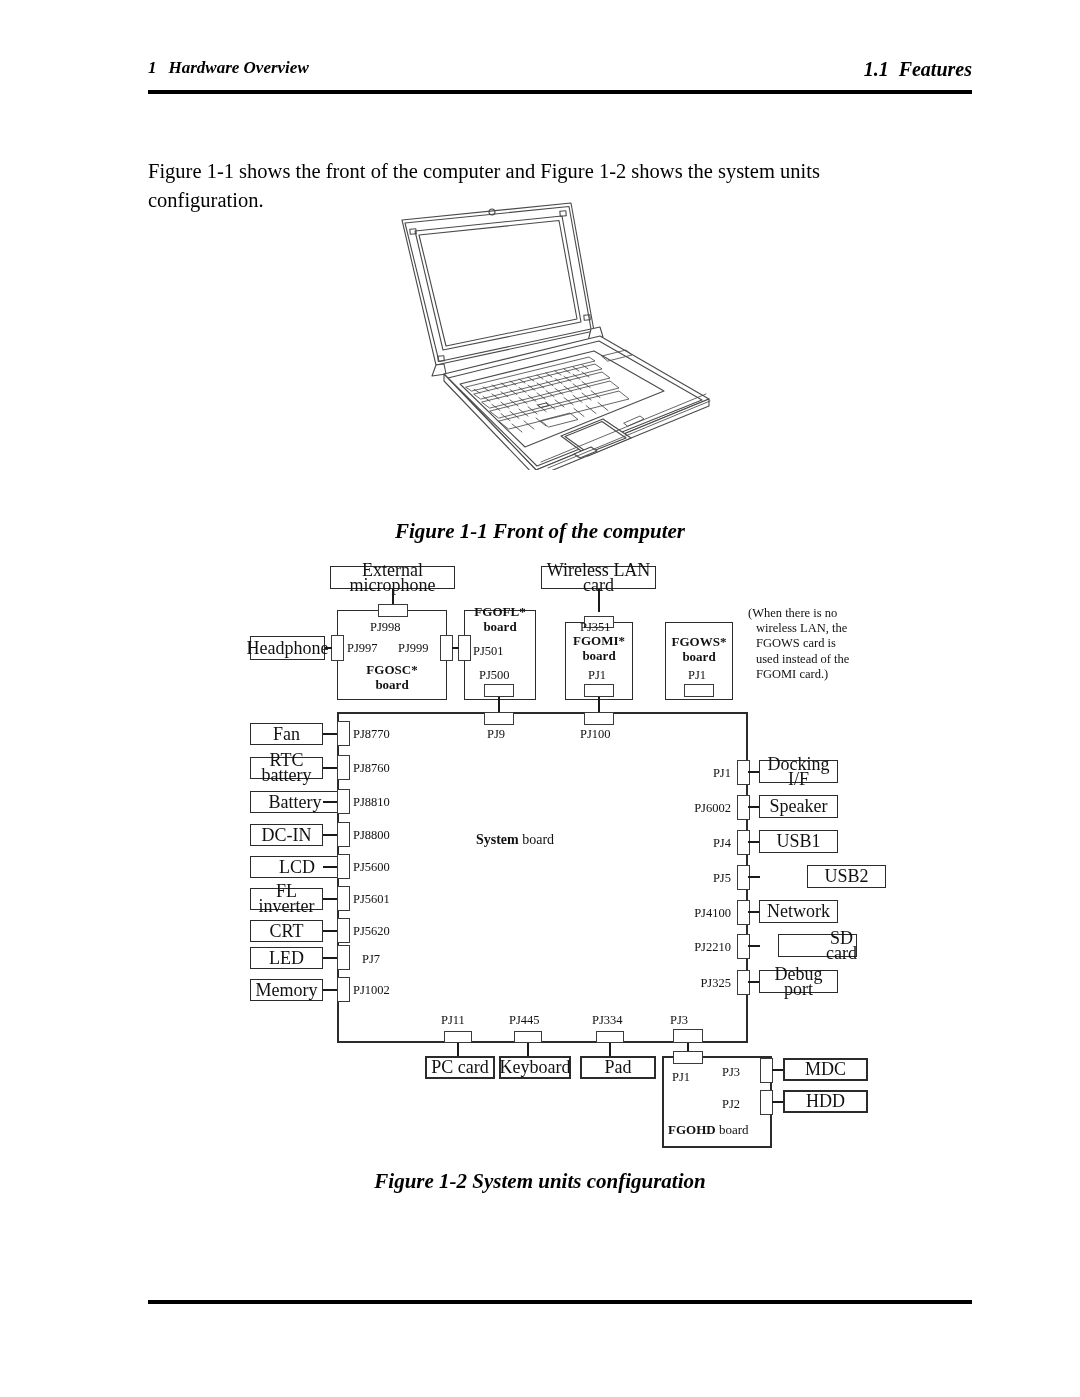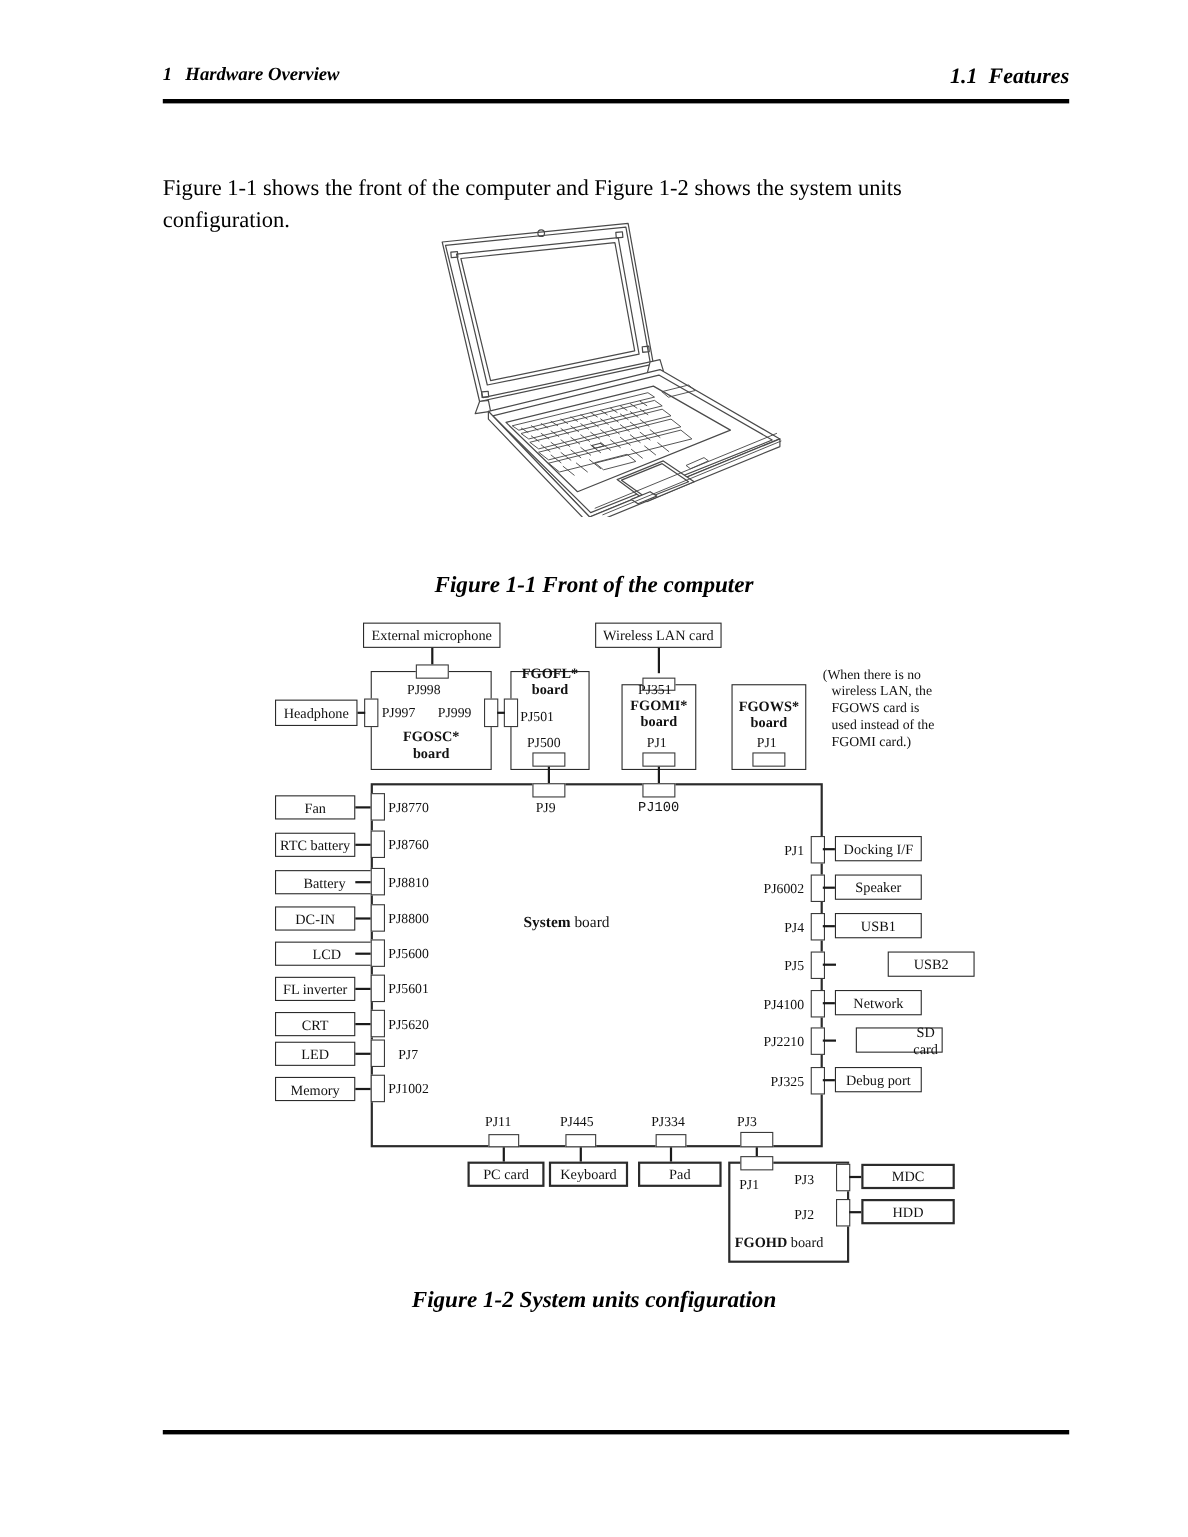--- a/index.html
+++ b/index.html
@@ -94,21 +94,21 @@
     left: 0;
     top: 0;
     width: 1080px;
     height: 1397px;
   }
   .dbox {
     position: absolute;
     box-sizing: border-box;
     border: 1.6px solid #2b2b2b;
     background: #ffffff;
-    font-size: 13px;
+    font-size: 18px;
     line-height: 15px;
     text-align: center;
     color: #111;
   }
   .dbox.thick { border-width: 2px; }
   .dbox .txt {
     display: block;
   }
   .dbox.centerv {
     display: flex;
@@ -335,21 +335,21 @@
       <span class="cont">wireless LAN, the</span>
       <span class="cont">FGOWS card is</span>
       <span class="cont">used instead of the</span>
       <span class="cont">FGOMI card.)</span>
     </div>
 
     <div class="dbox thick" style="left:337px; top:712px; width:411px; height:331px;"></div>
     <div class="conn" style="left:484px; top:712px; width:30px; height:13px;"></div>
     <div class="plabel" style="left:487px; top:727px;">PJ9</div>
     <div class="conn" style="left:584px; top:712px; width:30px; height:13px;"></div>
-    <div class="plabel" style="left:580px; top:727px;font-family:Liberation Mono, monospace;">PJ100</div>
+    <div class="plabel" style="left:580px; top:727px;">PJ100</div>
     <div class="board-title" style="left:440px; top:832px; width:150px; font-size:14px;">
       <b>System</b>
       <span>board</span>
     </div>
 
     <div class="dbox centerv" style="left:250px; top:723px; width:73px; height:22px;">
       <span class="txt">Fan</span>
       </div>
     <div class="wire h" style="left:323px; top:733px; width:15px;"></div>
     <div class="conn" style="left:337px; top:721px; width:13px; height:25px;"></div>

